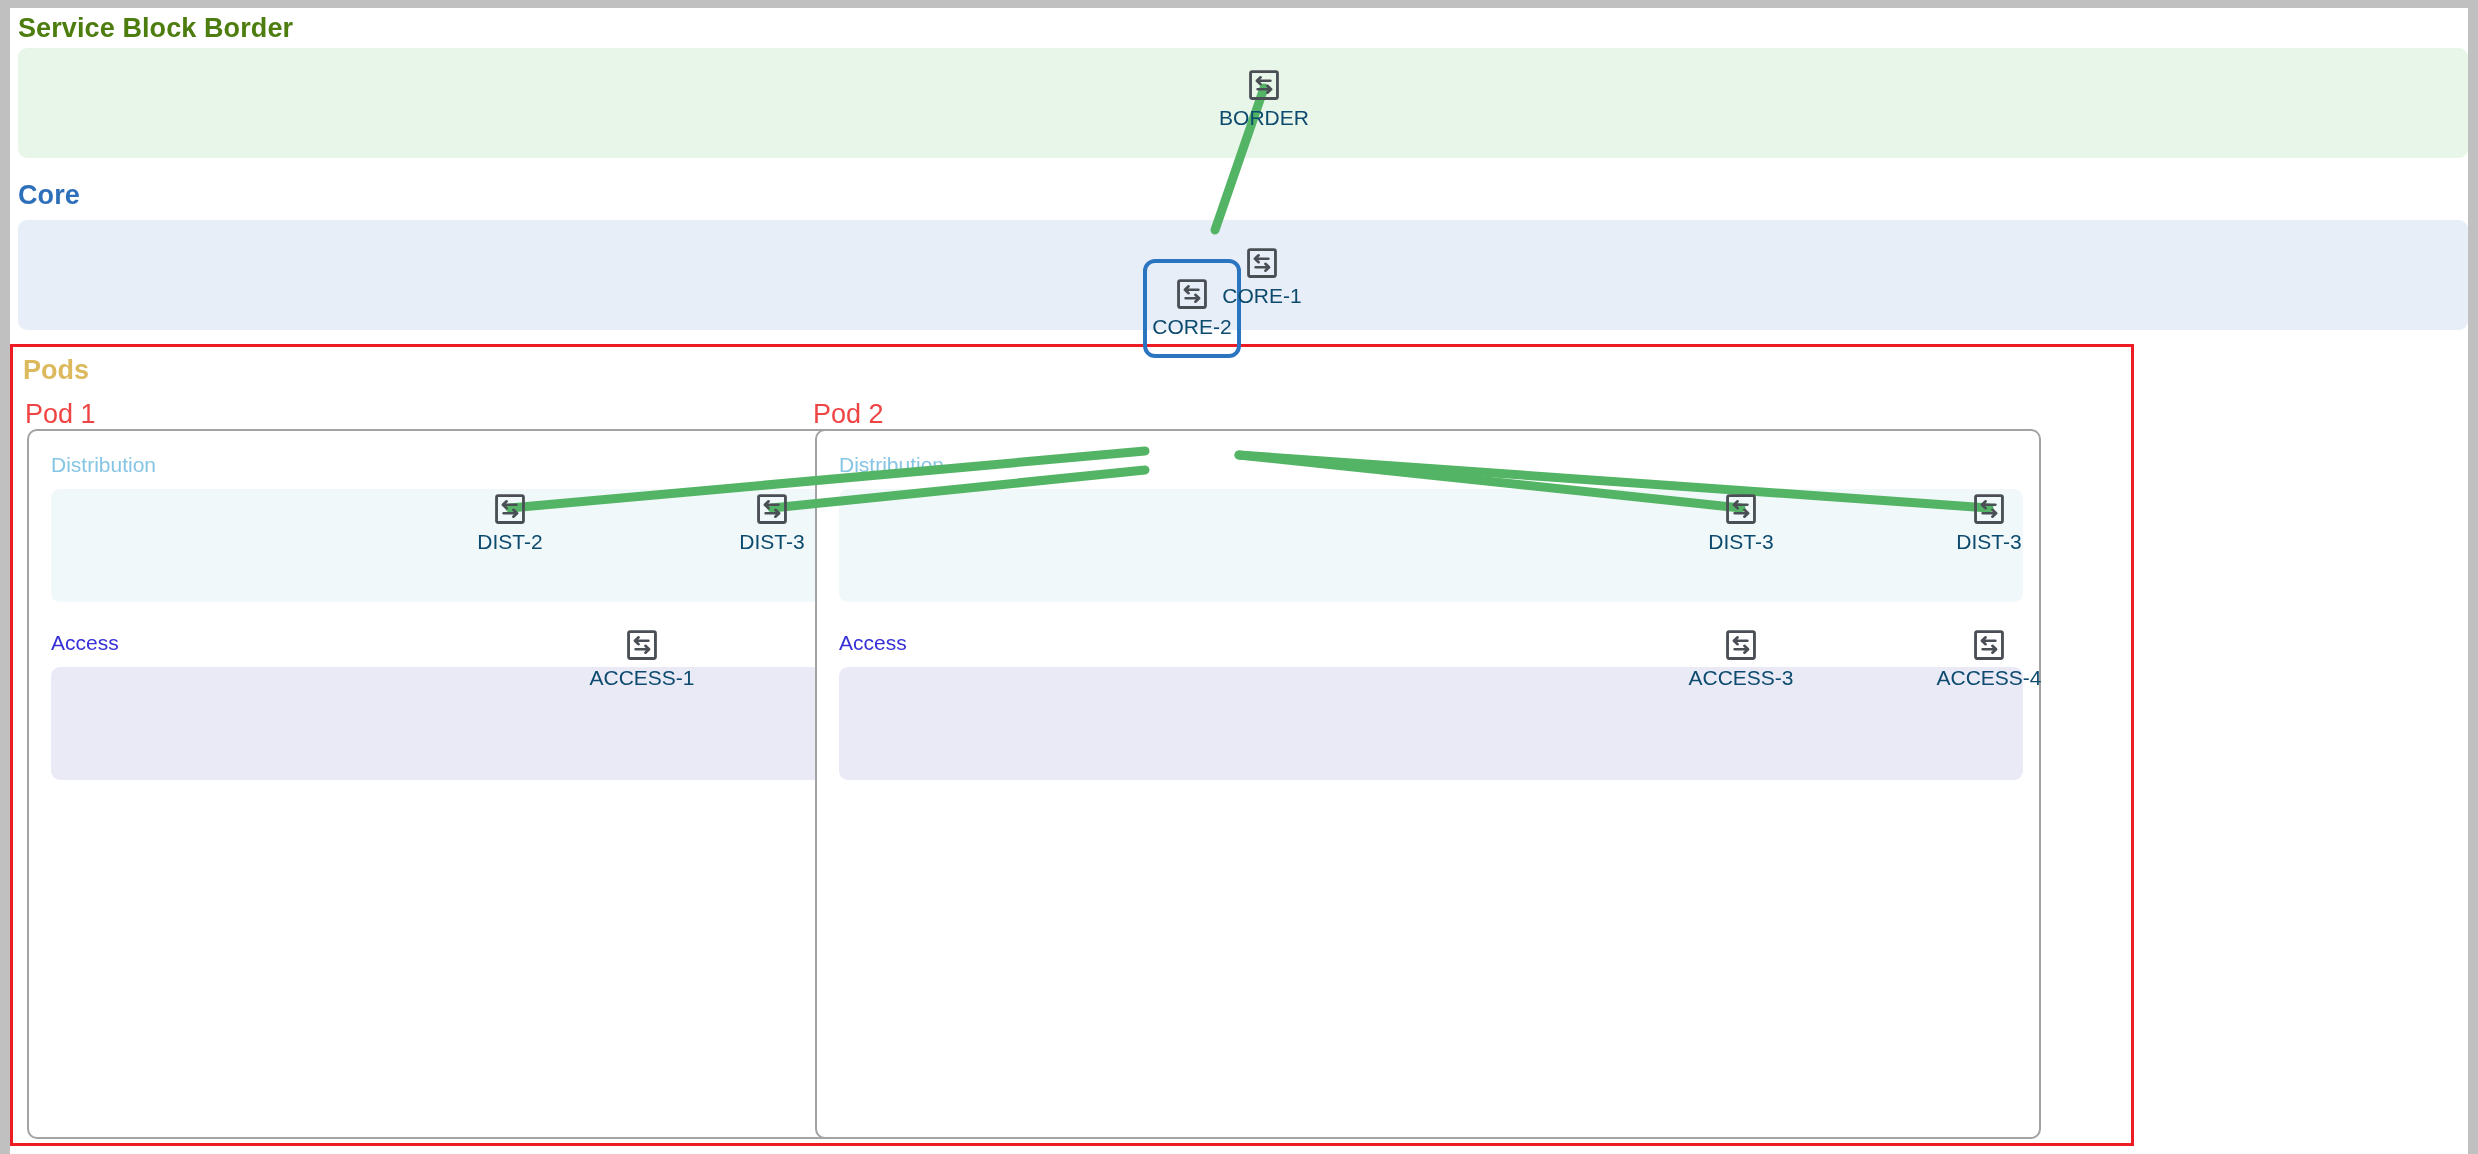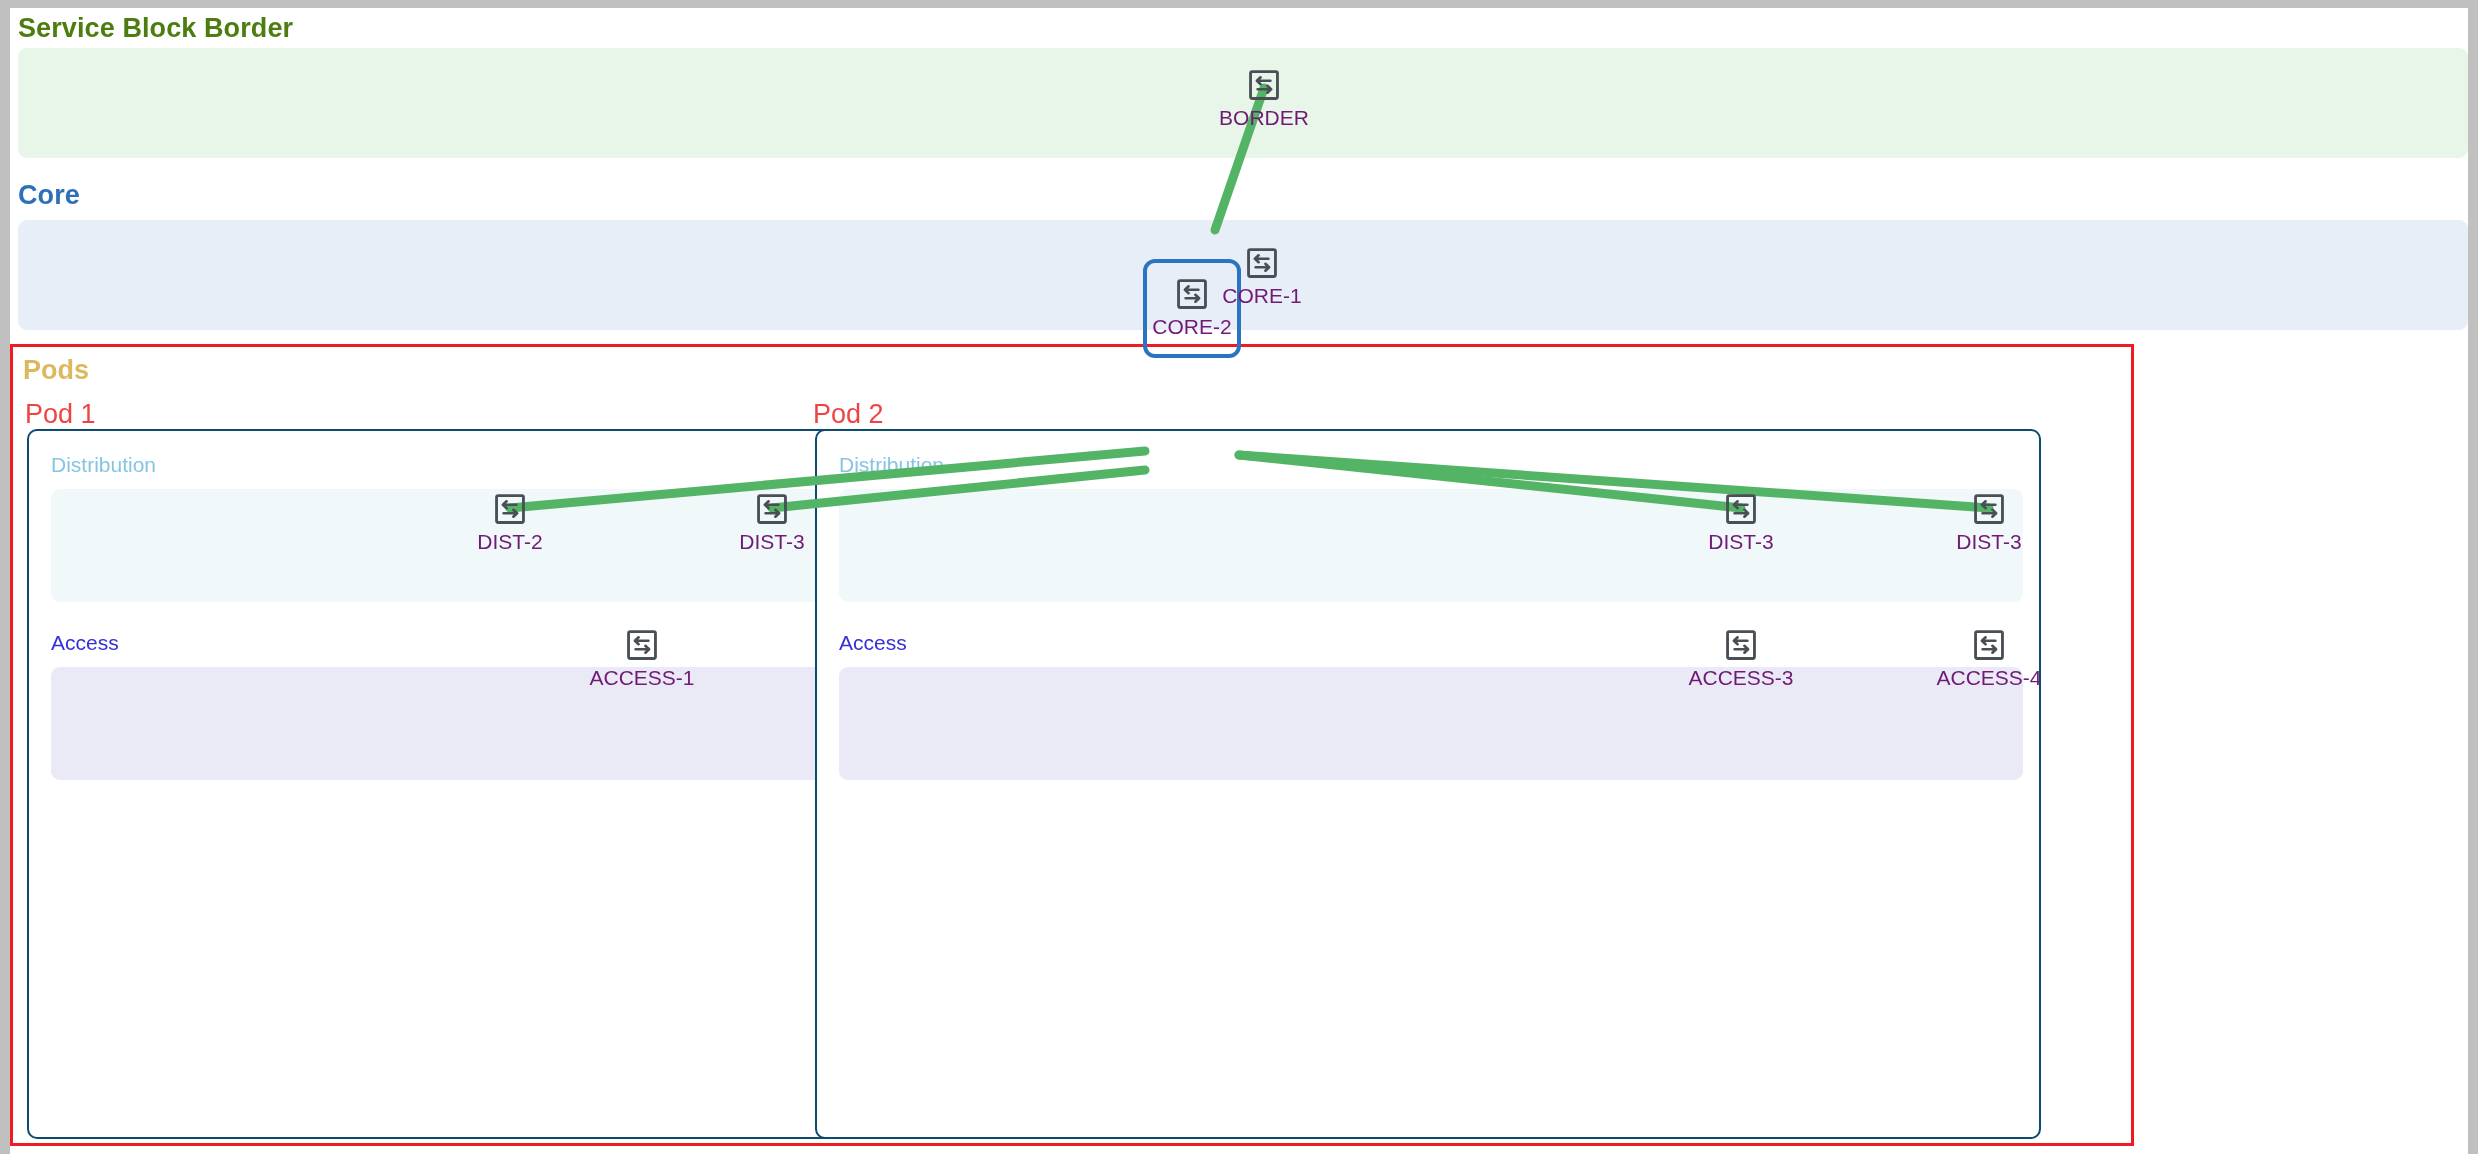--- a/index.html
+++ b/index.html
@@ -79,21 +79,21 @@
   .pod-label {
     position: absolute;
     font-size: 27px;
     color: #ef4444;
     white-space: nowrap;
   }
 
   
   .pod-card {
     position: absolute;
-    border: 2px solid #0c4a6e;
+    border: 2px solid #a3a3a3;
     border-radius: 10px;
     box-sizing: border-box;
     background: #ffffff;
   }
 
   
   .tier-title {
     position: absolute;
     font-size: 21px;
     white-space: nowrap;
@@ -118,21 +118,21 @@
   .node .glyph {
     display: block;
     margin: 0 auto;
     width: 34px;
     height: 34px;
   }
   .node .nlabel {
     display: block;
     margin-top: 4px;
     font-size: 21px;
-    color: #701a75;
+    color: #0c4a6e;
     white-space: nowrap;
     line-height: 1.1;
   }
 
   
   .node.selected {
     width: 98px;
     transform: translateX(-49px);
     border: 4px solid #2b74c0;
     border-radius: 12px;

